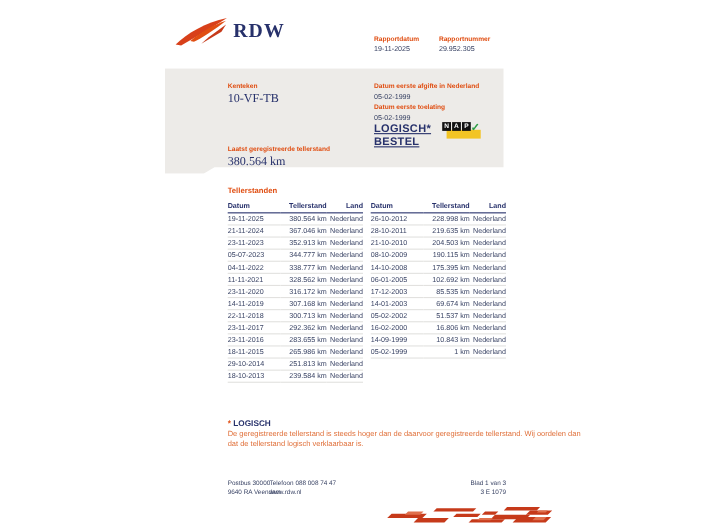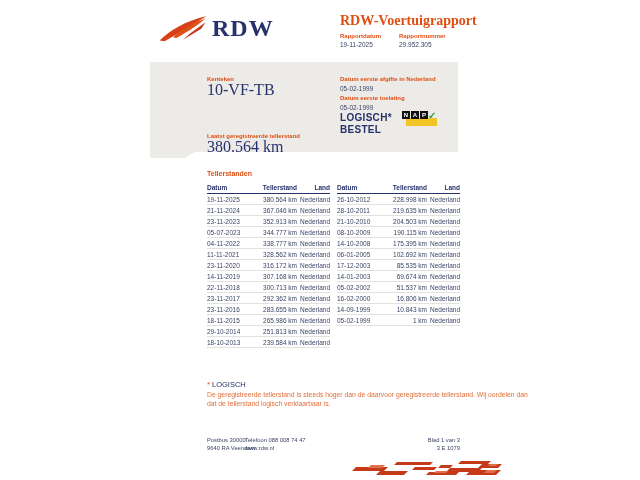--- a/index.html
+++ b/index.html
@@ -4,51 +4,51 @@
 <style>
   * { margin:0; padding:0; box-sizing:border-box; }
   html,body { background:#fff; }
   .page {
     position:relative; width:640px; height:480px; background:#ffffff;
     font-family:"Liberation Sans", sans-serif; color:#27316B; overflow:hidden;
   }
   
   .logo-wrap { position:absolute; left:158px; top:12px; display:flex; align-items:center; }
   .logo-icon { width:50px; height:32px; }
-  .logo-text { font-family:"Liberation Serif", serif; font-weight:bold; font-size:24px; color:#27316B; letter-spacing:1px; margin-left:4px; }
+  .logo-text { font-family:"Liberation Serif", serif; font-weight:bold; font-size:18px; color:#27316B; letter-spacing:1px; margin-left:4px; }
   .doc-title { position:absolute; left:340px; top:13px; font-family:"Liberation Serif", serif; font-weight:bold; font-size:14px; color:#E04E12; }
   .report-meta { position:absolute; left:340px; top:33px; display:flex; gap:18px; }
   .meta-label { font-size:6px; font-weight:bold; color:#E04E12; }
   .meta-value { font-size:6.5px; color:#3b4566; margin-top:2px; }
   
   .vehicle-box {
     position:absolute; left:150px; top:62px; width:308px; height:96px; background:#EDEBE8;
     clip-path:polygon(0 0, 308px 0, 308px 90px, 45px 90px, 35px 96px, 0 96px);
   }
   .fld { position:absolute; }
   .fld-label { font-size:6px; font-weight:bold; color:#E04E12; line-height:8px; }
-  .fld-value-lg { font-family:"Liberation Serif", serif; font-size:16px; color:#27316B; line-height:12px; margin-top:1px; }
+  .fld-value-lg { font-family:"Liberation Serif", serif; font-size:11px; color:#27316B; line-height:12px; margin-top:1px; }
   .fld-value-sm { font-size:6.5px; color:#3b4566; margin-top:2px; }
-  .oordeel { position:absolute; left:190px; top:50px; font-size:10px; font-weight:bold; color:#27316B; line-height:12px; letter-spacing:0.3px; }
+  .oordeel { position:absolute; left:190px; top:50px; font-size:10px; font-weight:bold; color:#27316B; line-height:12px; letter-spacing:0.3px;text-decoration:underline; }
   .nap { position:absolute; left:252px; top:49px; width:36px; height:17px; }
   .nap-yellow { position:absolute; left:4px; top:7px; width:31px; height:8px; background:#F2C424; }
   .nap-letters { position:absolute; left:0; top:0; display:flex; gap:1px; }
   .nap-sq { width:8px; height:8px; background:#111; color:#fff; font-size:6px; font-weight:bold; display:flex; align-items:center; justify-content:center; }
   .nap-check { position:absolute; left:26px; top:-1px; color:#2E9E46; font-size:10px; font-weight:bold; }
   
   .tbl-title { position:absolute; left:207px; top:170px; font-size:7px; font-weight:bold; color:#E04E12; }
   .tbl { position:absolute; top:182px; width:123px; border-collapse:collapse; table-layout:fixed; }
   .tbl-left { left:207px; } .tbl-right { left:337px; }
   .tbl th { font-size:6.5px; font-weight:bold; color:#27316B; border-bottom:1px solid #27316B; padding:2px 0 2px 0; text-align:right; }
   .tbl th:first-child { text-align:left; }
   .tbl td { font-size:6.5px; color:#3b4566; border-bottom:1px solid #e2e1df; padding:1.5px 0; height:9px; text-align:right; white-space:nowrap; }
   .tbl td.c0 { text-align:left; }
   .tbl col.col-datum { width:48px; } .tbl col.col-stand { width:42px; } .tbl col.col-land { width:33px; }
   
-  .footnote-title { position:absolute; left:207px; top:380px; font-size:7.5px; font-weight:normal; color:#27316B; }
+  .footnote-title { position:absolute; left:207px; top:380px; font-size:7.5px; font-weight:bold; color:#27316B; }
   .footnote-title .ast { color:#E04E12; }
   .footnote-text { position:absolute; left:207px; top:390px; width:330px; font-size:6.8px; line-height:9px; color:#E0703A; }
   
   .footer-col { position:absolute; font-size:5.8px; color:#3b4566; line-height:8px; }
   .f-addr { left:207px; top:436px; }
   .f-contact { left:245px; top:436px; }
   .f-page { left:380px; top:436px; width:80px; text-align:right; }
   
   .deco { position:absolute; left:338px; top:456px; width:166px; height:22px; }
 </style>
@@ -59,21 +59,20 @@
 
   <div class="logo-wrap">
     <svg class="logo-icon" viewBox="0 0 60 38">
       <path d="M2 34 C 14 22, 34 10, 58 5 C 44 14, 22 27, 8 35 Z" fill="#D8401A"></path>
       <path d="M18 30 C 30 20, 44 12, 57 8 C 46 17, 30 27, 22 31 Z" fill="#E04E12"></path>
       <path d="M30 33 L52 20 L57 12 L38 26 Z" fill="#C63A1A"></path>
     </svg>
     <span class="logo-text">RDW</span>
   </div>
 
-  <div class="doc-title">RDW-Voertuigrapport</div>
 
   <div class="report-meta">
     <div>
       <div class="meta-label">Rapportdatum</div>
       <div class="meta-value">19-11-2025</div>
     </div>
     <div>
       <div class="meta-label">Rapportnummer</div>
       <div class="meta-value">29.952.305</div>
     </div>

